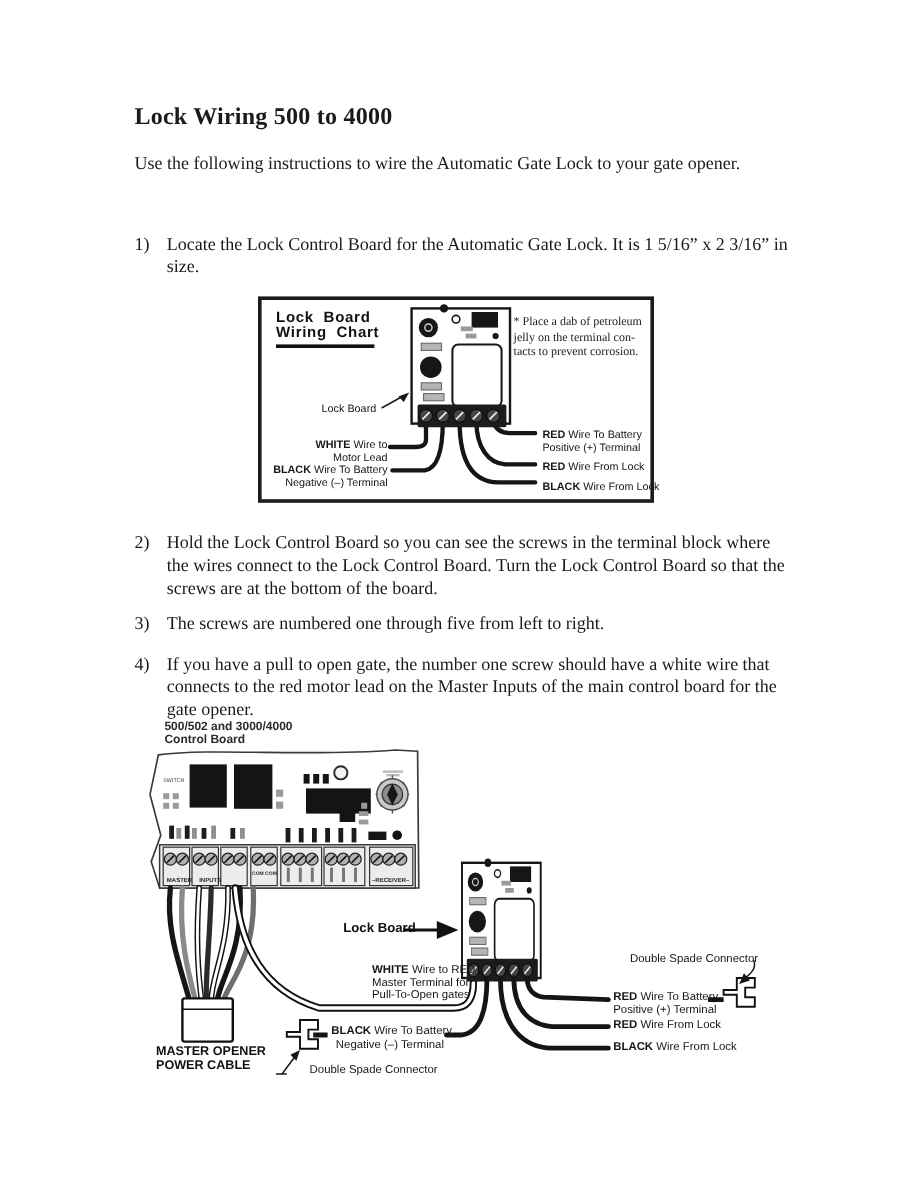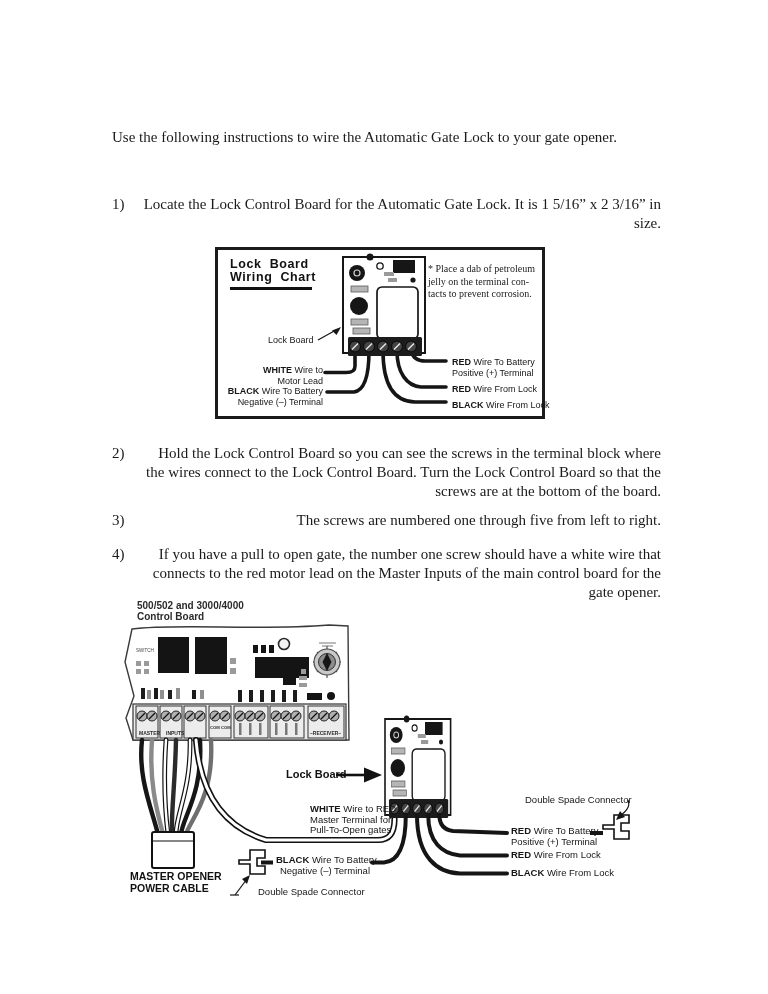--- a/index.html
+++ b/index.html
@@ -2,21 +2,21 @@
 <html><head>
 <meta charset="utf-8">
 <style>
   html,body{margin:0;padding:0;background:#fff;}
   .page{position:relative;width:768px;height:994px;background:#fff;overflow:hidden;
         font-family:"Liberation Serif",serif;color:#1a1a1a;}
   .h1{position:absolute;left:112px;top:86px;font-size:20px;font-weight:bold;letter-spacing:.2px;}
   .para{position:absolute;left:112px;font-size:15px;line-height:1.27;}
   .li{position:absolute;left:112px;display:flex;font-size:15px;line-height:1.27;}
   .li .num{width:27px;flex:none;}
-  .li .itext{width:522px;text-align:right;}
+  .li .itext{width:522px;}
   
   .d1{position:absolute;left:215px;top:247px;width:330px;height:172px;border:3px solid #1b1b1b;
       box-sizing:border-box;background:#fff;}
   .d1 svg{position:absolute;left:-3px;top:-3px;}
   .d1-title{position:absolute;left:12px;top:8px;font-family:"Liberation Sans",sans-serif;
             font-weight:bold;font-size:12.5px;line-height:13px;word-spacing:4px;letter-spacing:.6px;color:#111;}
   .d1-underline{position:absolute;left:12px;top:37px;width:82px;height:3px;background:#111;}
   .d1-note{position:absolute;left:210px;top:13px;width:112px;font-size:10px;line-height:12.5px;color:#222;}
   
   .lbl{position:absolute;font-family:"Liberation Sans",sans-serif;font-size:9px;line-height:10.5px;
@@ -32,20 +32,21 @@
                 font-weight:bold;font-size:11px;color:#111;}
   .d2-cable{position:absolute;left:22px;top:272px;font-family:Liberation Sans, sans-serif;
             font-weight:bold;font-size:10.5px;line-height:12px;color:#111;}
   .lbl2{font-size:9.5px;line-height:10.5px;}
 </style>
 </head>
 <body>
 
 <div class="page">
 
+  <div class="h1">Lock Wiring 500 to 4000</div>
 
   <div class="para" style="top:128px;width:560px">Use the following instructions to wire the Automatic Gate Lock to your gate opener.</div>
 
 
   <div class="li" style="top:195px">
     <span class="num">1)</span>
     <span class="itext">Locate the Lock Control Board for the Automatic Gate Lock.  It is 1 5/16” x 2 3/16” in size.</span>
   </div>
   <div class="li" style="top:444px">
     <span class="num">2)</span>

